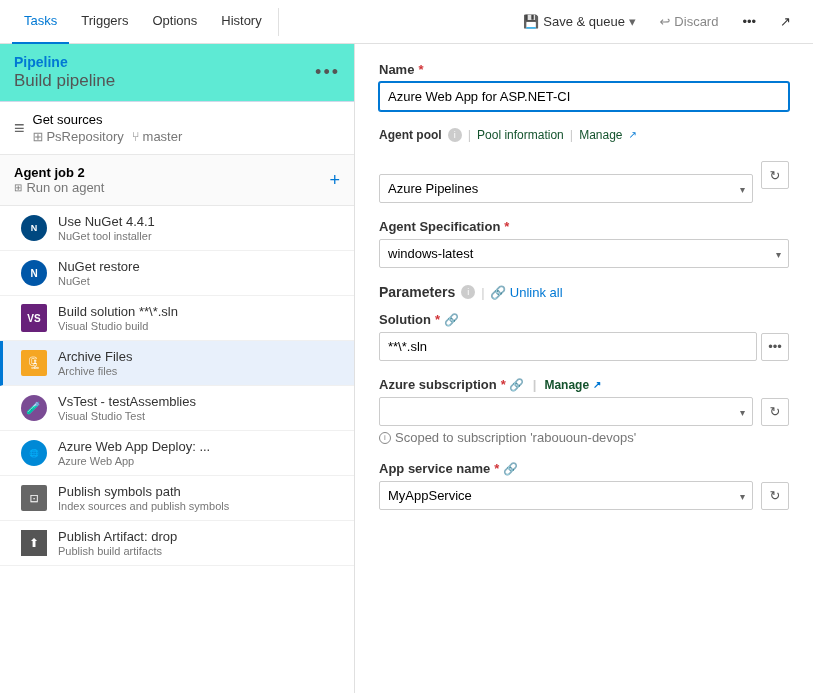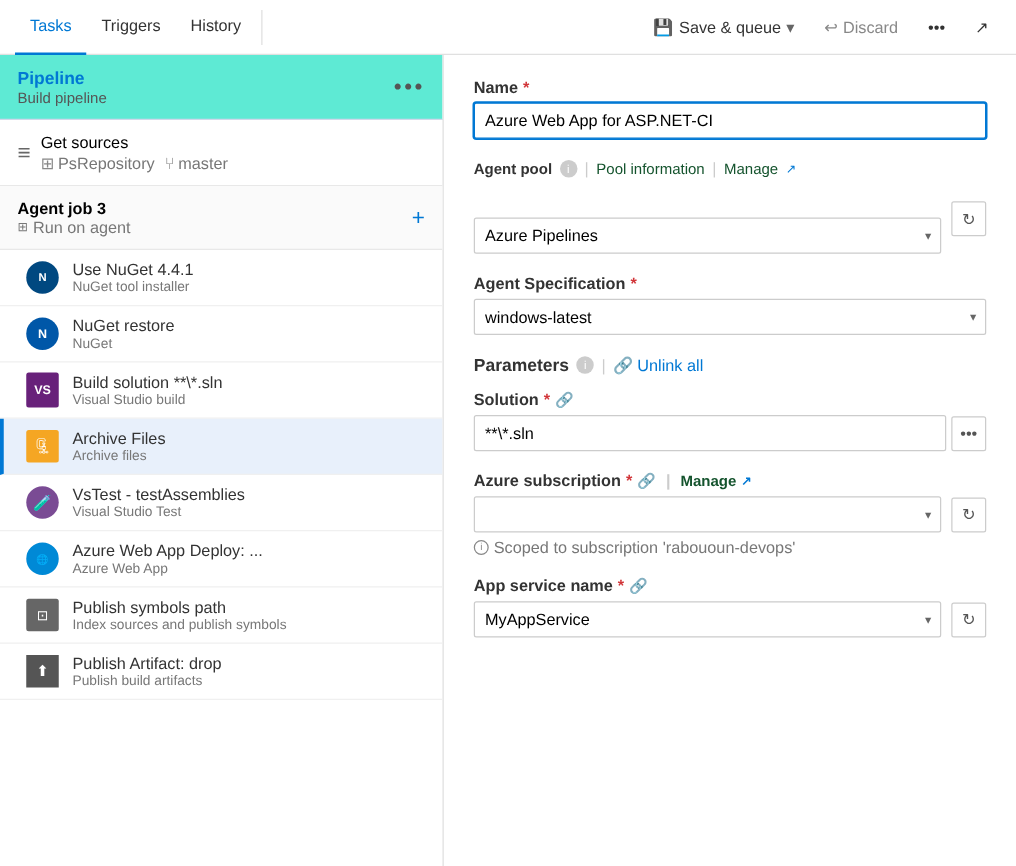--- a/index.html
+++ b/index.html
@@ -31,21 +31,21 @@
 
     
     .left-panel { width: 355px; border-right: 1px solid #e0e0e0; display: flex; flex-direction: column; overflow-y: auto; }
 
     
     .pipeline-header {
       background: #5eead4; padding: 10px 14px; display: flex; align-items: center; justify-content: space-between;
       border-bottom: 1px solid #d0d8ea;
     }
     .pipeline-title { font-weight: 600; font-size: 14px; color: #0078d4; }
-    .pipeline-sub { font-size: 12px; color: #555; margin-top: 1px; }
+    .pipeline-sub { font-size: 17px; color: #555; margin-top: 1px; }
     .three-dots { cursor: pointer; font-size: 18px; color: #555; letter-spacing: 2px; }
 
     
     .get-sources {
       padding: 10px 14px; display: flex; align-items: center; gap: 8px;
       border-bottom: 1px solid #e8e8e8;
     }
     .get-sources-icon { font-size: 18px; color: #666; }
     .get-sources-info { flex: 1; }
     .get-sources-title { font-size: 13px; font-weight: 500; }
@@ -134,20 +134,21 @@
     .link-icon { font-size: 12px; color: #0078d4; }
     .scoped-note { font-size: 11px; color: #777; margin-top: 4px; display: flex; align-items: center; gap: 4px; }
     .info-sm { width: 12px; height: 12px; border-radius: 50%; border: 1px solid #888; color: #888; font-size: 8px; display: flex; align-items: center; justify-content: center; }
   </style>
 </head>
 <body>
 
 <div class="top-nav">
   <div class="nav-tab active">Tasks</div>
   <div class="nav-tab">Triggers</div>
+  <div class="nav-tab">Options</div>
   <div class="nav-tab">History</div>
 
   <div class="nav-divider"></div>
 
   <div class="toolbar-right">
     <button class="toolbar-btn">
       <span style="color:#0078d4;">💾</span>
       <span>Save &amp; queue</span>
       <span style="color:#666;">▾</span>
     </button>
@@ -189,21 +190,21 @@
             <span style="color:#888;">⑂</span>
             <span>master</span>
           </div>
         </div>
       </div>
     </div>
 
     <div class="agent-job-header">
       <div class="agent-job-left">
         <div>
-          <div class="agent-job-title">Agent job 3</div>
+          <div class="agent-job-title">Agent job 2</div>
           <div class="agent-job-sub">
             <span style="font-size:10px;">⊞</span>
             <span>Run on agent</span>
           </div>
         </div>
       </div>
       <button class="add-btn">+</button>
     </div>
 
     <div>

